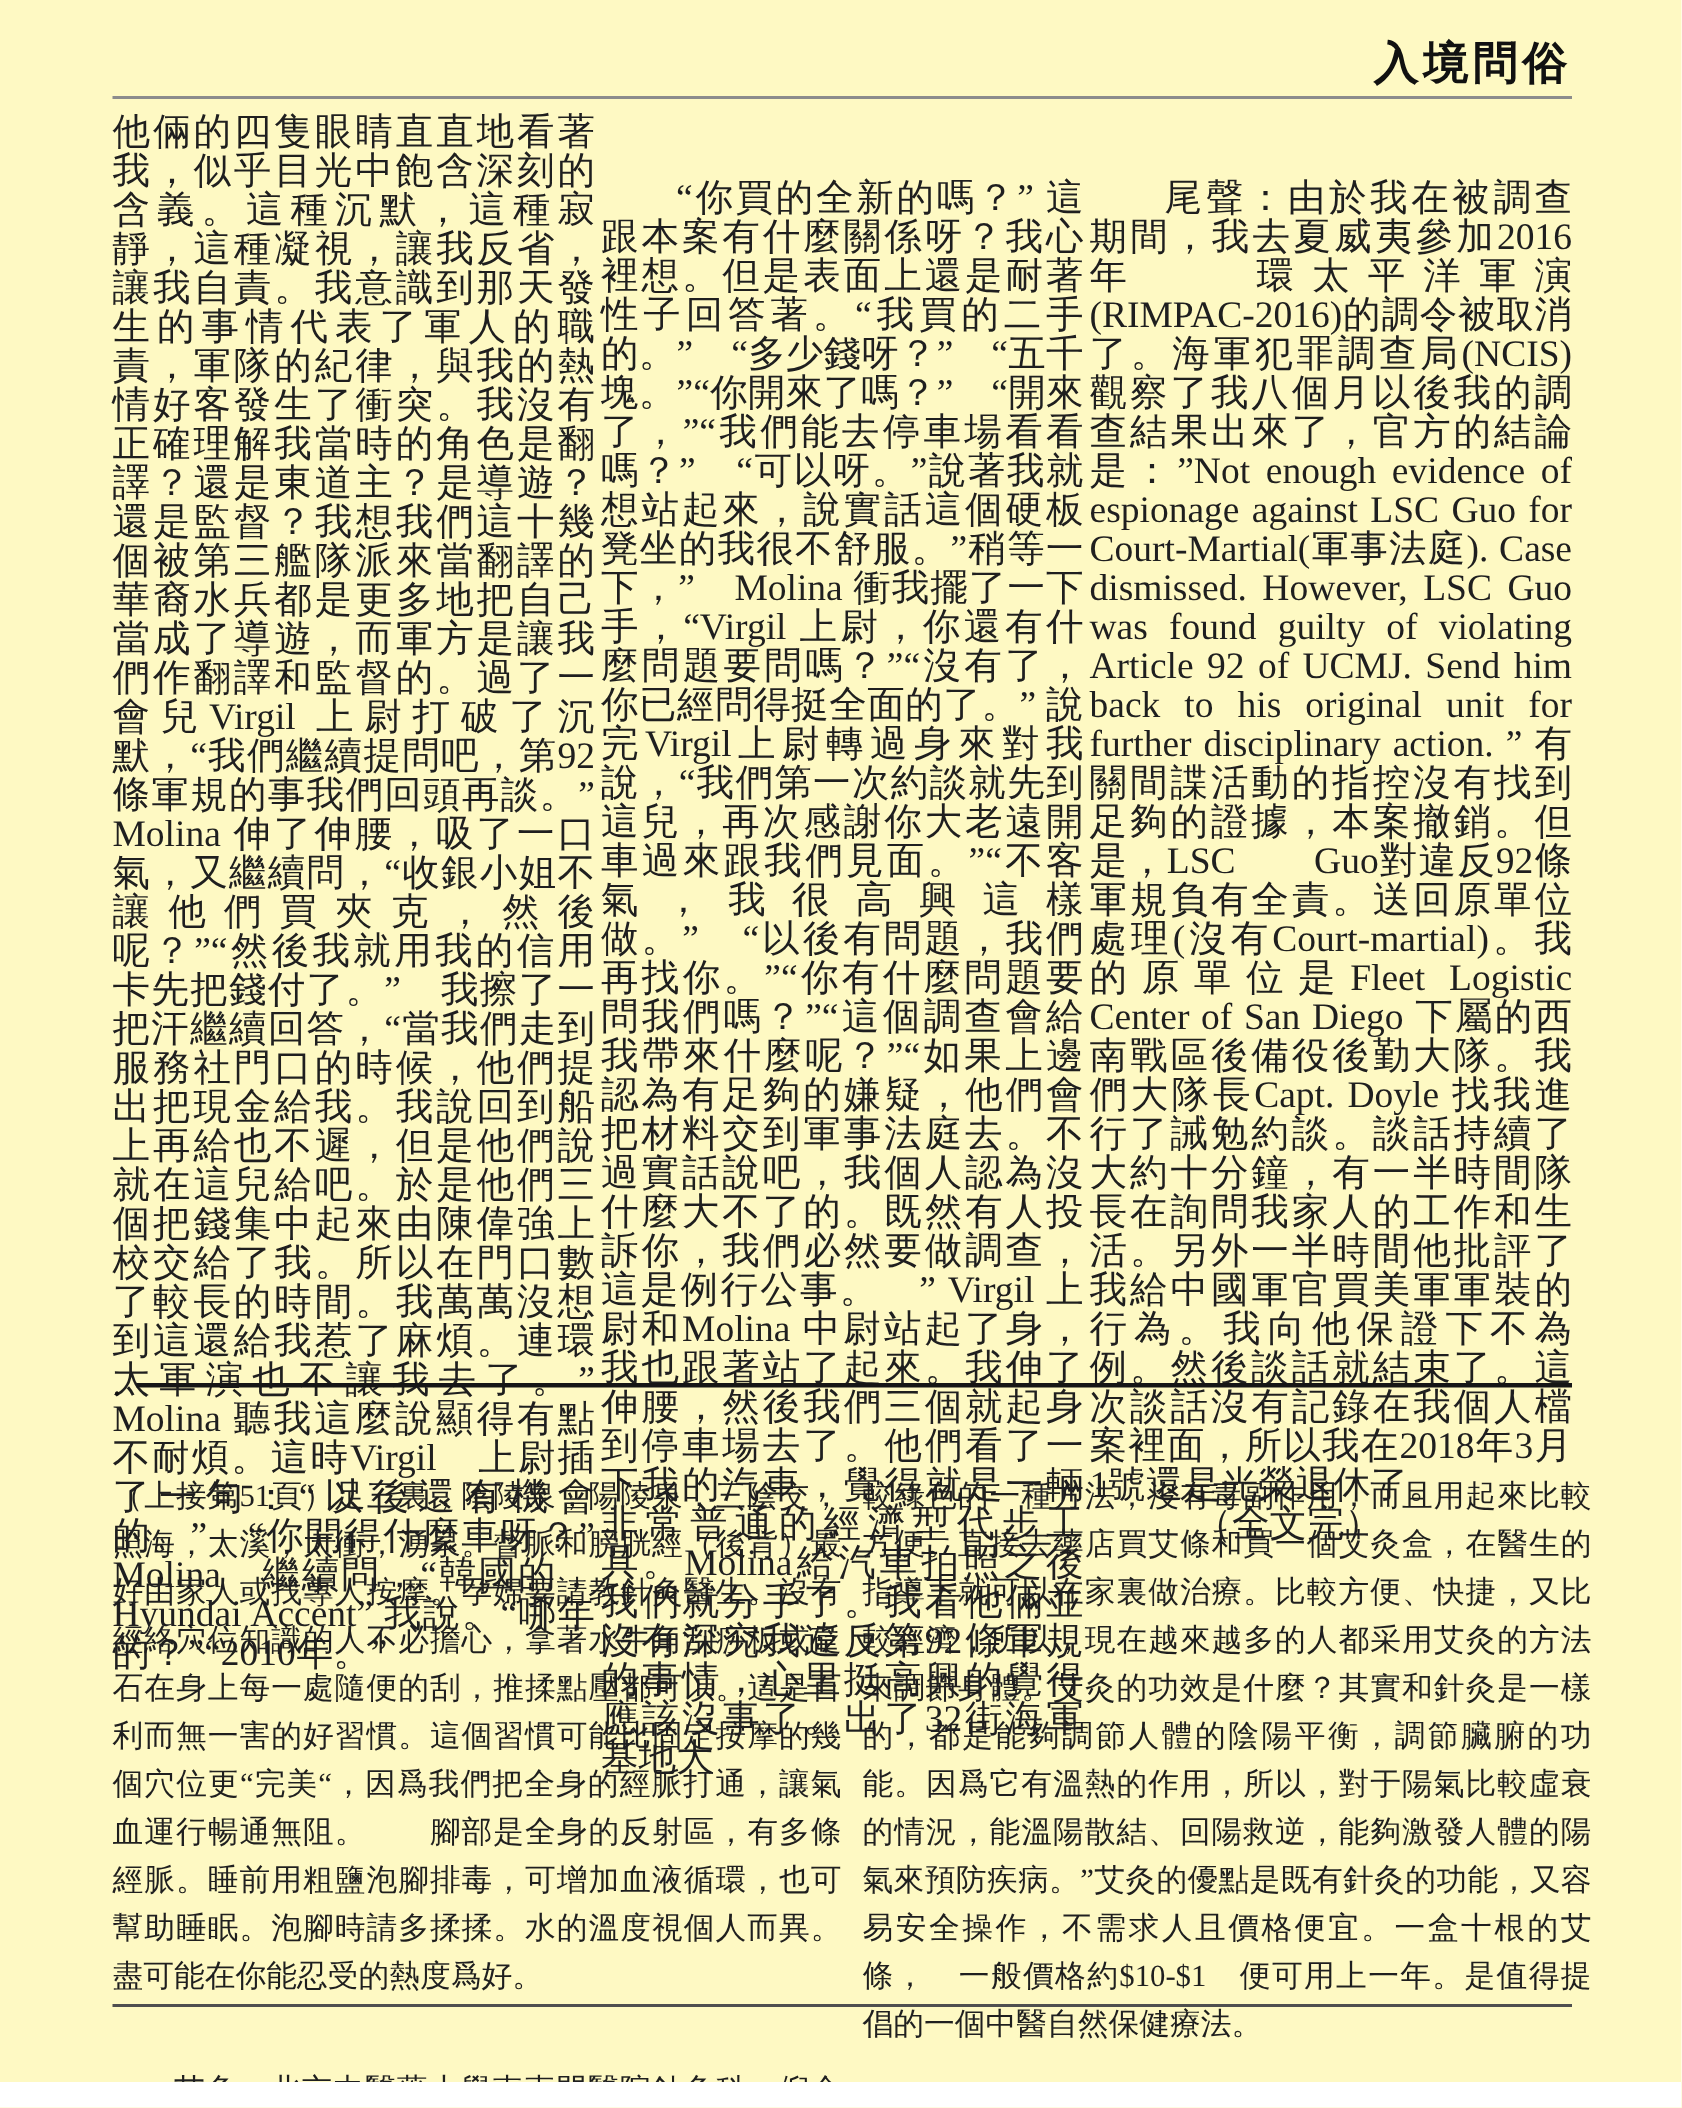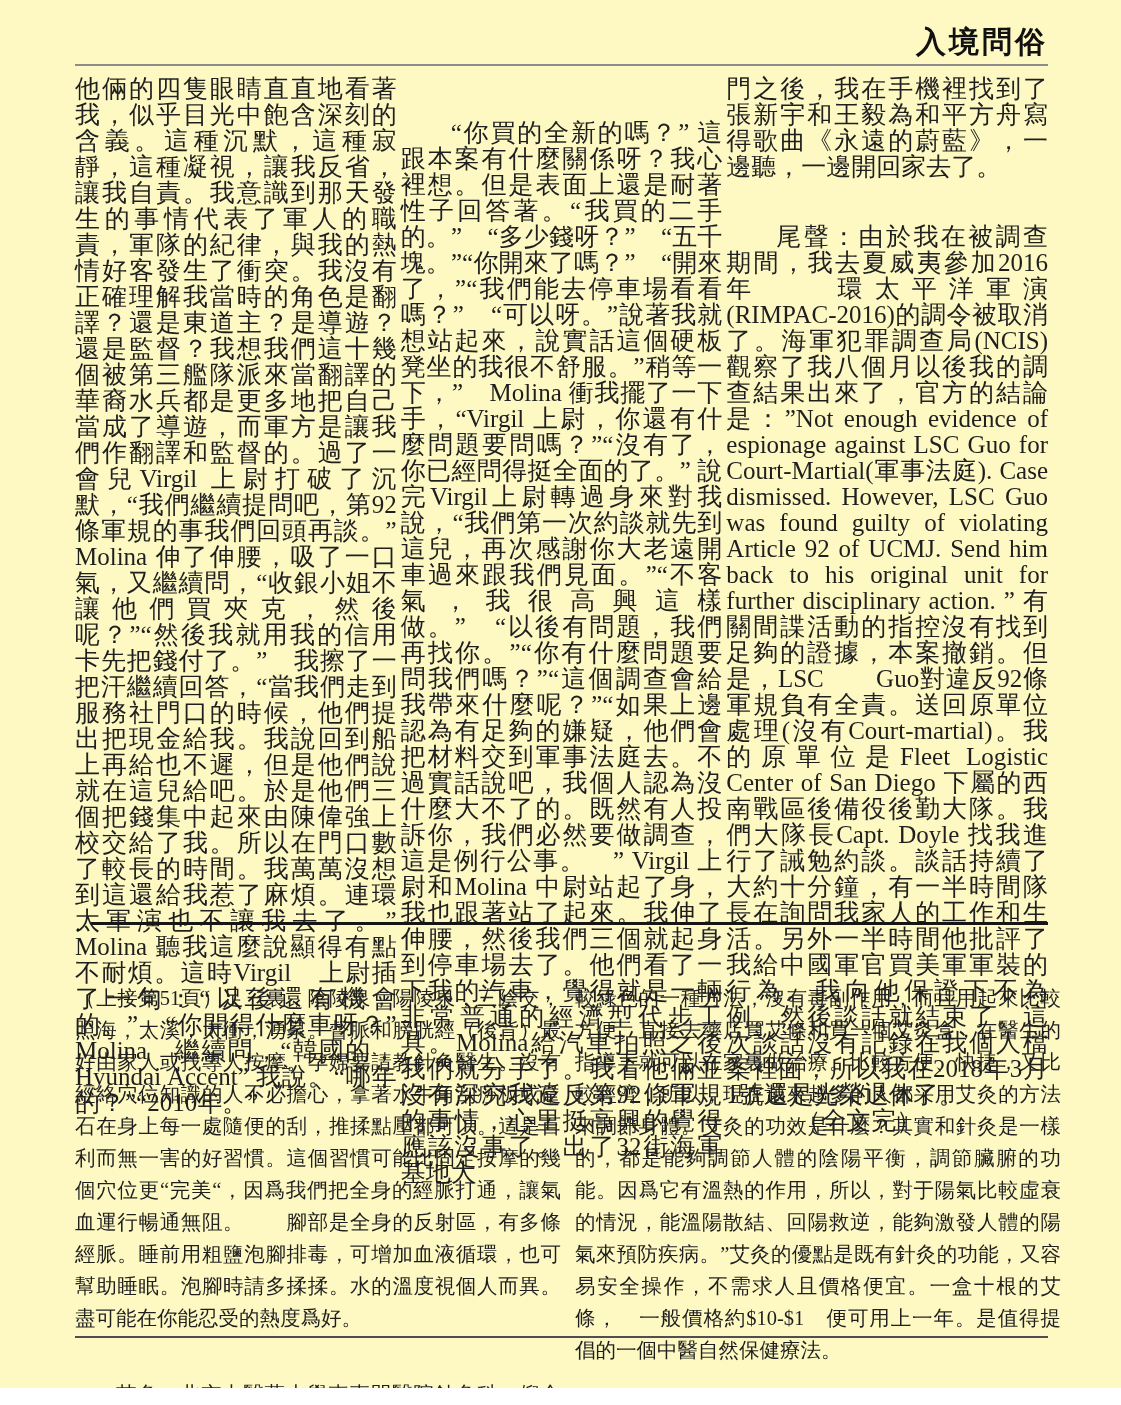--- a/index.html
+++ b/index.html
@@ -111,21 +111,20 @@
   <div class="header-rule"></div>
 
   <div class="article-top">
     <div class="col">
       <p>他倆的四隻眼睛直直地看著我，似乎目光中飽含深刻的含義。這種沉默，這種寂靜，這種凝視，讓我反省，讓我自責。我意識到那天發生的事情代表了軍人的職責，軍隊的紀律，與我的熱情好客發生了衝突。我沒有正確理解我當時的角色是翻譯？還是東道主？是導遊？還是監督？我想我們這十幾個被第三艦隊派來當翻譯的華裔水兵都是更多地把自己當成了導遊，而軍方是讓我們作翻譯和監督的。過了一會兒Virgil 上尉打破了沉默，“我們繼續提問吧，第92條軍規的事我們回頭再談。” Molina 伸了伸腰，吸了一口氣，又繼續問，“收銀小姐不讓他們買夾克，然後呢？”“然後我就用我的信用卡先把錢付了。”　我擦了一把汗繼續回答，“當我們走到服務社門口的時候，他們提出把現金給我。我說回到船上再給也不遲，但是他們說就在這兒給吧。於是他們三個把錢集中起來由陳偉強上校交給了我。所以在門口數了較長的時間。我萬萬沒想到這還給我惹了麻煩。連環太軍演也不讓我去了。” Molina 聽我這麼說顯得有點不耐煩。這時Virgil　上尉插了一句：“以後還有機會的。”　“你開得什麼車呀？”　Molina　繼續問，“韓國的，Hyundai Accent” 我說。“哪年的？”“2010年。”</p>
     </div>
     <div class="col">
       <p class="indent">“你買的全新的嗎？” 這跟本案有什麼關係呀？我心裡想。但是表面上還是耐著性子回答著。“我買的二手的。”　“多少錢呀？”　“五千塊。”“你開來了嗎？”　“開來了，”“我們能去停車場看看嗎？”　“可以呀。”說著我就想站起來，說實話這個硬板凳坐的我很不舒服。”稍等一下，”　Molina 衝我擺了一下手，“Virgil 上尉，你還有什麼問題要問嗎？”“沒有了，你已經問得挺全面的了。” 說完Virgil上尉轉過身來對我說，“我們第一次約談就先到這兒，再次感謝你大老遠開車過來跟我們見面。”“不客氣，我很高興這樣做。”　“以後有問題，我們再找你。”“你有什麼問題要問我們嗎？”“這個調查會給我帶來什麼呢？”“如果上邊認為有足夠的嫌疑，他們會把材料交到軍事法庭去。不過實話說吧，我個人認為沒什麼大不了的。既然有人投訴你，我們必然要做調查，這是例行公事。　” Virgil 上尉和Molina 中尉站起了身，我也跟著站了起來。我伸了伸腰，然後我們三個就起身到停車場去了。他們看了一下我的汽車，覺得就是一輛非常普通的經濟型代步工具。Molina給汽車拍照之後我們就分手了。我看他倆並沒有深究我違反第92條軍規的事情，心里挺高興的覺得應該沒事了。出了32街海軍基地大</p>
     </div>
     <div class="col">
-      <p>門之後，我在手機裡找到了張新宇和王毅為和平方舟寫得歌曲《永遠的蔚藍》，一邊聽，一邊開回家去了。</p>
       <p class="indent">尾聲：由於我在被調查期間，我去夏威夷參加2016年　　環太平洋軍演(RIMPAC-2016)的調令被取消了。海軍犯罪調查局(NCIS)　　觀察了我八個月以後我的調查結果出來了，官方的結論是：”Not enough evidence of espionage against LSC Guo for Court-Martial(軍事法庭). Case dismissed. However, LSC Guo was found guilty of violating Article 92 of UCMJ. Send him back to his original unit for further disciplinary action. ” 有關間諜活動的指控沒有找到足夠的證據，本案撤銷。但是，LSC　　Guo對違反92條軍規負有全責。送回原單位處理(沒有Court-martial)。我的原單位是Fleet Logistic Center of San Diego 下屬的西南戰區後備役後勤大隊。我們大隊長Capt. Doyle 找我進行了誡勉約談。談話持續了大約十分鐘，有一半時間隊長在詢問我家人的工作和生活。另外一半時間他批評了我給中國軍官買美軍軍裝的行為。我向他保證下不為例。然後談話就結束了。這次談話沒有記錄在我個人檔案裡面，所以我在2018年3月1號還是光榮退休了。</p>
       <p class="end-mark">（全文完）</p>
     </div>
   </div>
 
   <div class="mid-divider">
     <span class="dot">.</span>
     <div class="line"></div>
   </div>
 

